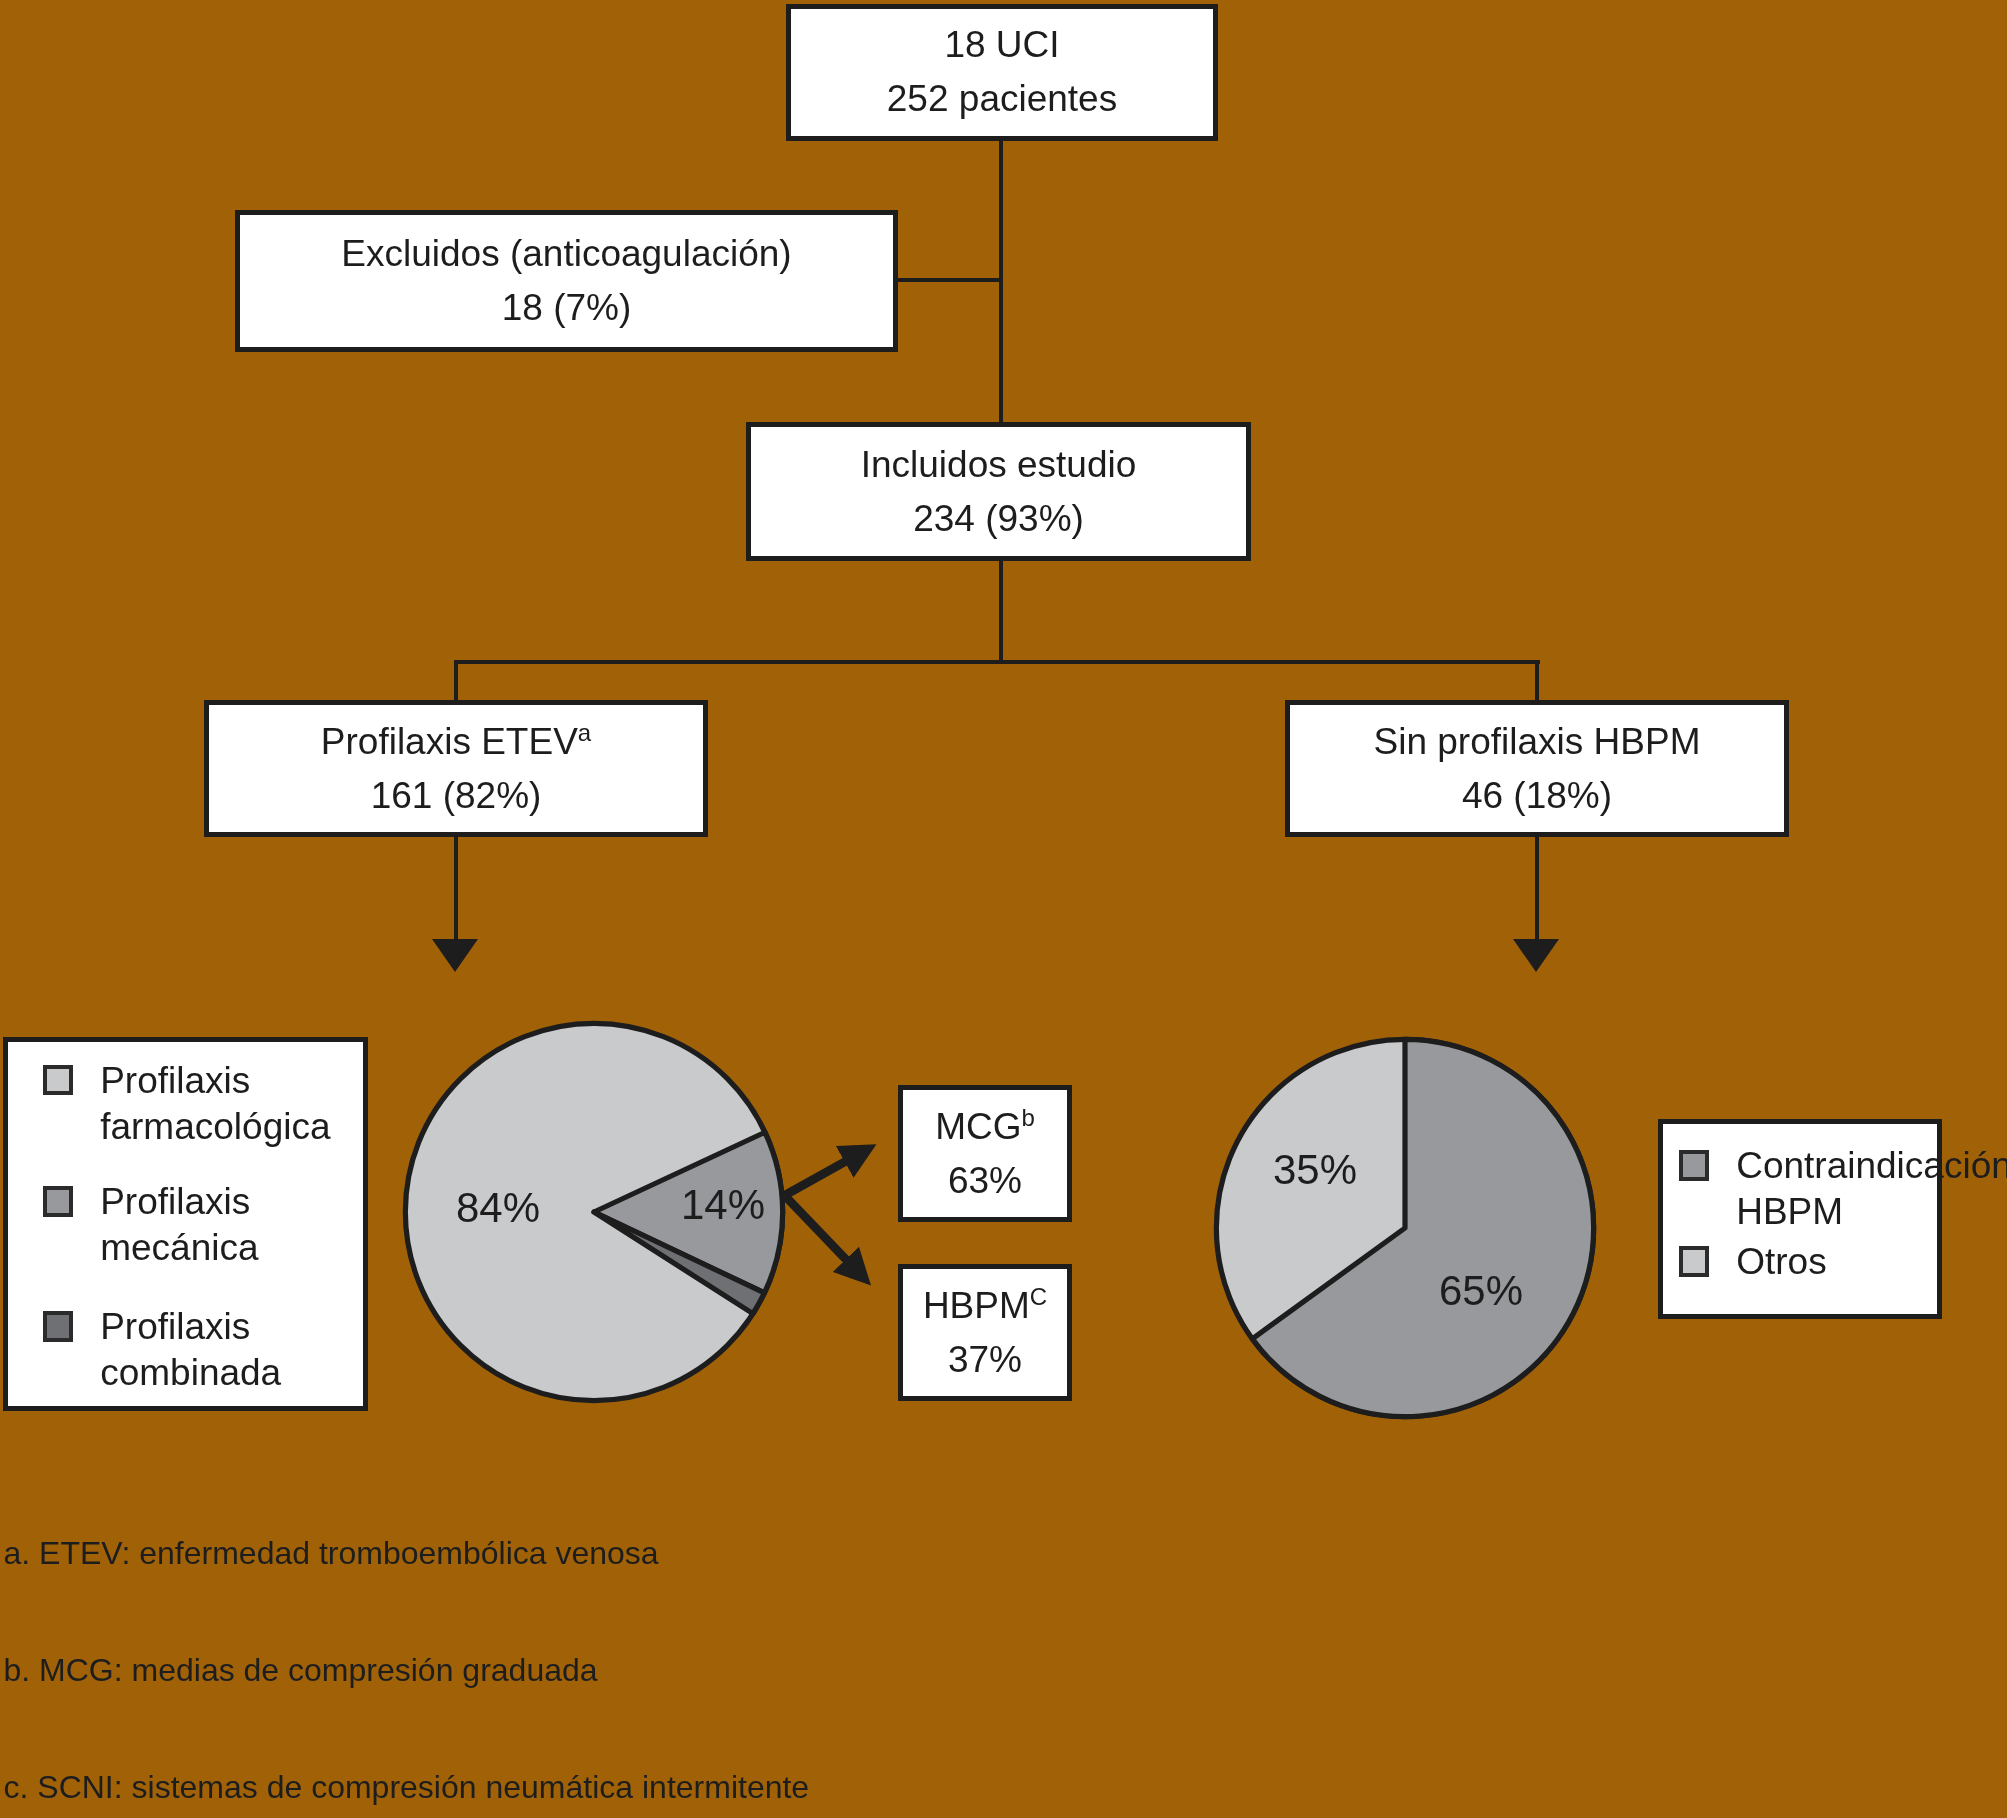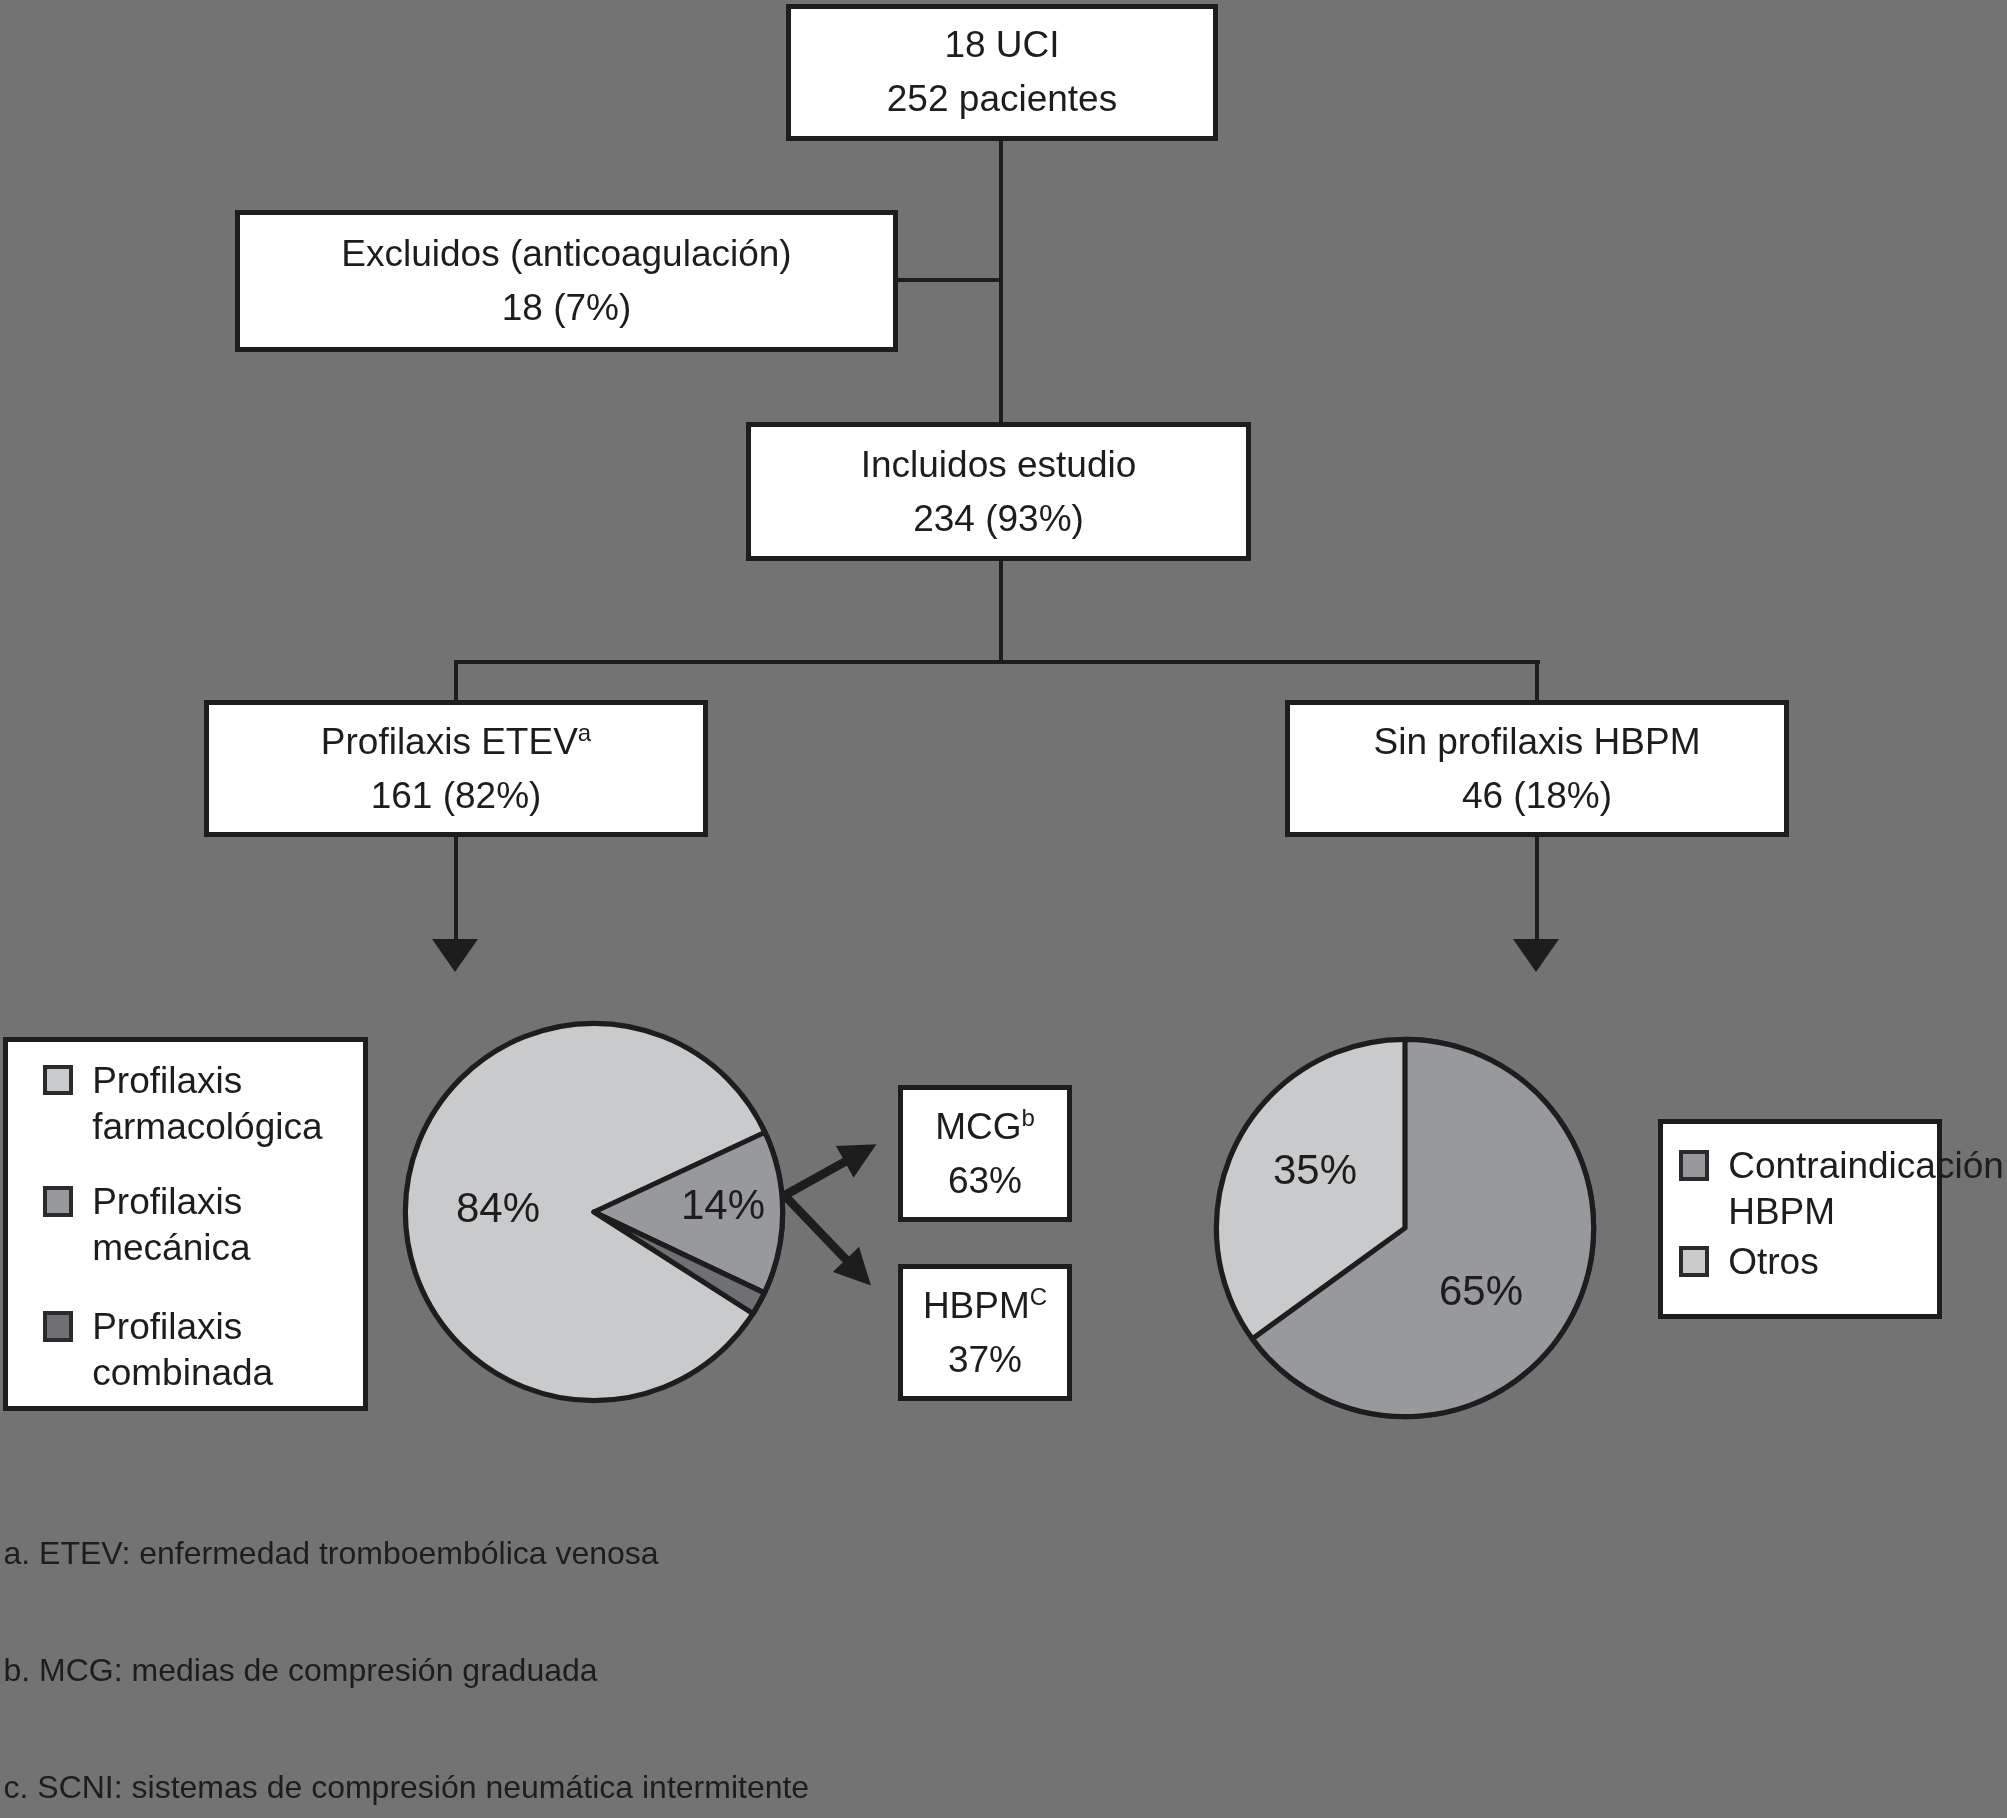--- a/index.html
+++ b/index.html
@@ -1,33 +1,33 @@
 <!DOCTYPE html>
 <html style="font-size:14px"><head>
 <meta charset="utf-8">
 <style>
   html,body{margin:0;padding:0;background:#fff;}
   .canvas{
-    position:relative;width:2008px;height:1819px;background:#737373;
+    position:relative;width:2008px;height:1819px;background:#a16207;
     font-family:"Liberation Sans",sans-serif;color:#1d1d1d;overflow:hidden;
   }
   .line{position:absolute;background:#1d1d1d;}
   .node{
     position:absolute;box-sizing:border-box;border:5.2px solid #1d1d1d;background:#fff;
     display:flex;flex-direction:column;align-items:center;justify-content:center;
     text-align:center;font-size:37px;line-height:1.45;
   }
   .node sup{font-size:24px;line-height:0;}
   .tri{
     position:absolute;width:0;height:0;
     border-left:23.5px solid transparent;border-right:23.5px solid transparent;
     border-top:33px solid #1d1d1d;
   }
   .legend-box{position:absolute;box-sizing:border-box;border:5.2px solid #1d1d1d;background:#fff;}
-  .legend-item{position:absolute;display:flex;align-items:flex-start;gap:19px;font-size:37px;line-height:1.25;}
+  .legend-item{position:absolute;display:flex;align-items:flex-start;gap:27px;font-size:37px;line-height:1.25;}
   .swatch{flex:0 0 auto;width:22.6px;height:22.6px;border:4.3px solid #2b2b2b;margin-top:7px;background:#ccc;}
   .legend-label{display:block;}
   .legend-left .legend-label{width:261px;}
   .legend-right .legend-label{width:287px;}
   .pie{position:absolute;width:386px;height:386px;}
   .pie svg{position:absolute;left:0;top:0;width:100%;height:100%;overflow:visible;}
   .pie-label{position:absolute;transform:translate(-50%,-50%);font-size:42px;white-space:nowrap;}
   .fan{position:absolute;}
   .footnote{position:absolute;left:3.5px;font-size:32px;white-space:nowrap;}
 </style>

